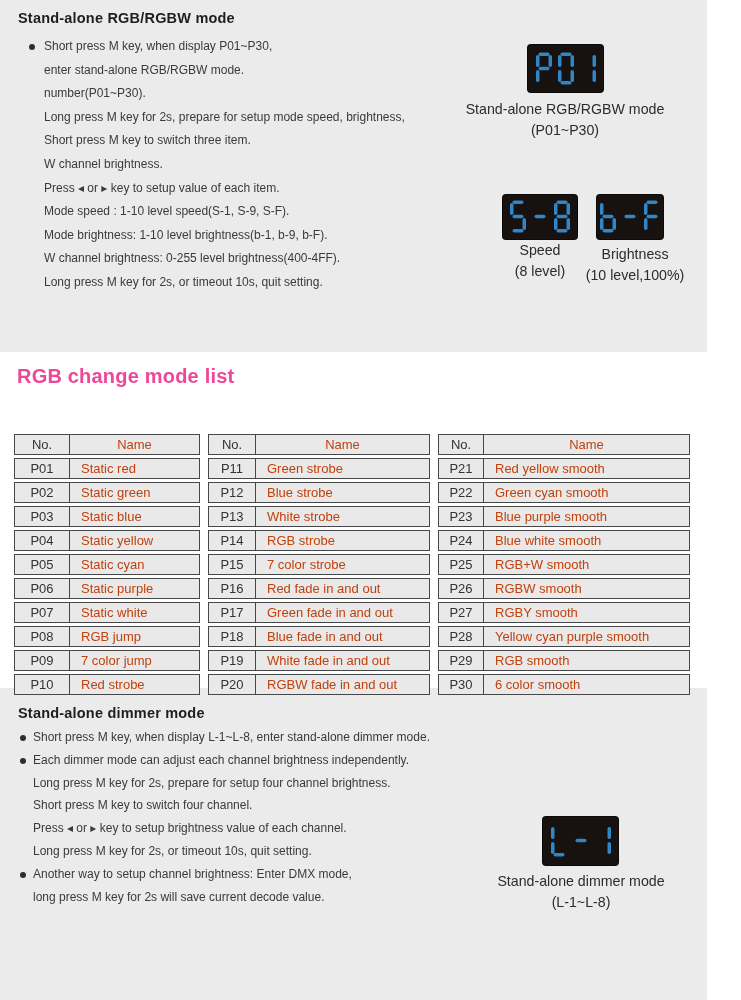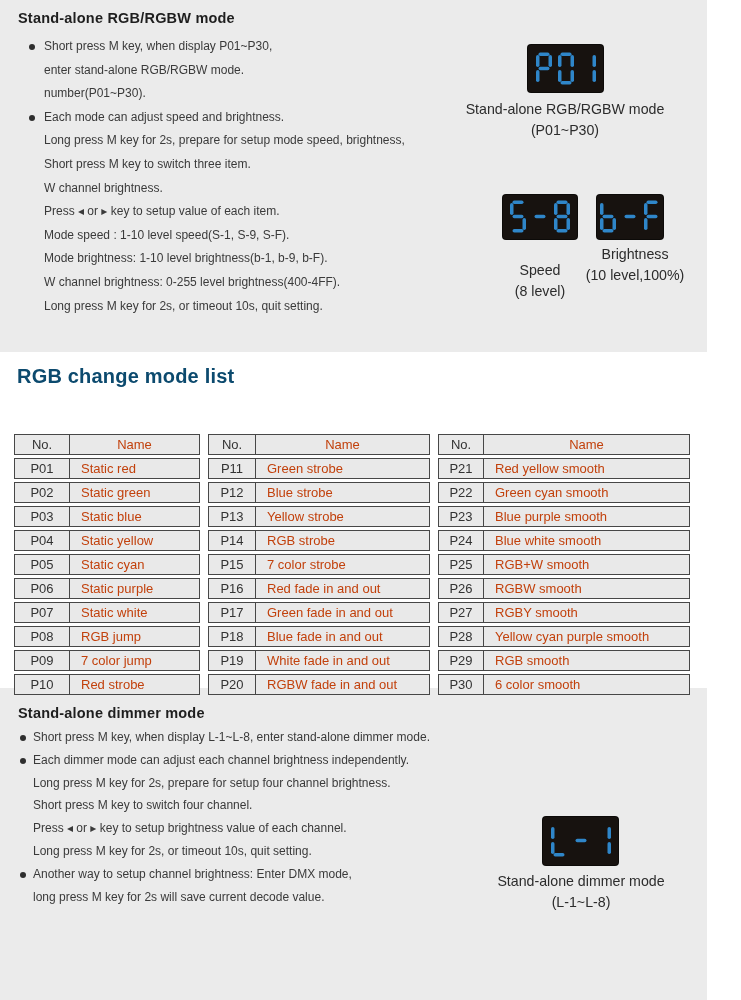--- a/index.html
+++ b/index.html
@@ -27,25 +27,25 @@
   .led{position:absolute;background:#17120f;border-radius:3px;
        display:flex;align-items:center;justify-content:center;
        box-shadow:0 0 0 1px #0c0a08;}
   .led-mode{left:528px;top:45px;width:75px;height:47px;}
   .led-speed{left:503px;top:195px;width:74px;height:44px;}
   .led-brightness{left:597px;top:195px;width:66px;height:44px;}
   .led-dimmer{left:543px;top:817px;width:75px;height:48px;}
 
   .led-caption{position:absolute;text-align:center;font-size:14.2px;line-height:21px;color:#2c2c2c;}
   .cap-mode{left:445px;top:99px;width:240px;}
-  .cap-speed{left:488px;top:260px;width:104px;text-align:center;}
+  .cap-speed{left:488px;top:240px;width:104px;text-align:center;}
   .cap-brightness{left:572px;top:244px;width:126px;}
   .cap-dimmer{left:457px;top:871px;width:248px;}
 
-  .table-title{position:absolute;left:17px;top:365px;font-size:20px;font-weight:bold;color:#0c4a6e;letter-spacing:.2px;}
+  .table-title{position:absolute;left:17px;top:365px;font-size:20px;font-weight:bold;color:#ec4899;letter-spacing:.2px;}
   .mode-table{position:absolute;left:14px;top:397px;display:flex;}
   .subtable{display:flex;flex-direction:column;gap:3px;margin-top:37px;}
   .st1{width:186px;margin-right:8px;}
   .st2{width:222px;margin-right:8px;}
   .st3{width:252px;}
   .trow{display:flex;align-items:stretch;background:#e9e9e9;border:1.5px solid #474747;height:19px;}
   .tno{display:flex;align-items:center;justify-content:center;
        border-right:1.5px solid #474747;font-size:13px;color:#333;flex:0 0 auto;}
   .st1 .tno{width:54px;}
   .st2 .tno{width:46px;}
@@ -58,21 +58,20 @@
 
 <div class="panel panel-top"></div>
 <div class="panel panel-bottom"></div>
 
 <div class="sec sec1">
   <div class="sec-title">Stand-alone RGB/RGBW mode</div>
   <div>
       <div class="line"><span class="dot"></span><span>Short press M key, when display P01~P30,</span></div>
       <div class="line"><span>enter stand-alone RGB/RGBW mode.</span></div>
       <div class="line"><span>number(P01~P30).</span></div>
-      <div class="line"><span class="dot"></span><span>Each mode can adjust speed and brightness.</span></div>
       <div class="line"><span>Long press M key for 2s, prepare for setup mode speed, brightness,</span></div>
       <div class="line"><span>Short press M key to switch three item.</span></div>
       <div class="line"><span>W channel brightness.</span></div>
       <div class="line"><span>Press ◂ or ▸ key to setup value of each item.</span></div>
       <div class="line"><span>Mode speed : 1-10 level speed(S-1, S-9, S-F).</span></div>
       <div class="line"><span>Mode brightness: 1-10 level brightness(b-1, b-9, b-F).</span></div>
       <div class="line"><span>W channel brightness: 0-255 level brightness(400-4FF).</span></div>
       <div class="line"><span>Long press M key for 2s, or timeout 10s, quit setting.</span></div>
     </div>
 </div>
@@ -196,21 +195,21 @@
   <div class="trow">
         <div class="tno">P11</div>
         <div class="tname">Green strobe</div>
       </div>
       <div class="trow">
         <div class="tno">P12</div>
         <div class="tname">Blue strobe</div>
       </div>
       <div class="trow">
         <div class="tno">P13</div>
-        <div class="tname">Yellow strobe</div>
+        <div class="tname">White strobe</div>
       </div>
       <div class="trow">
         <div class="tno">P14</div>
         <div class="tname">RGB strobe</div>
       </div>
       <div class="trow">
         <div class="tno">P15</div>
         <div class="tname">7 color strobe</div>
       </div>
       <div class="trow">

